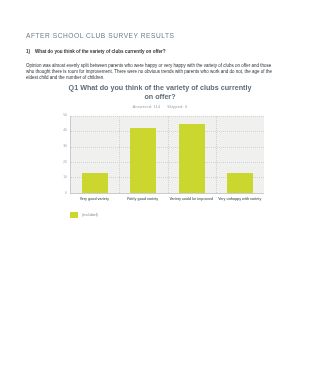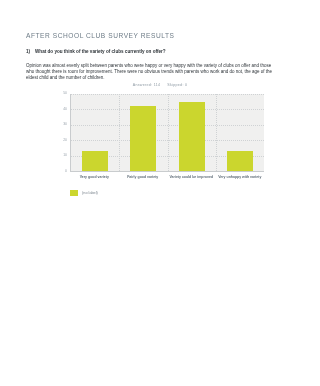--- a/index.html
+++ b/index.html
@@ -212,20 +212,21 @@
     <div class="question-line">
       <span class="question-num">1)</span>
       <span class="question-text">What do you think of the variety of clubs currently on offer?</span>
     </div>
 
     <p class="paragraph">Opinion was almost evenly split between parents who were happy or very happy with the variety of clubs on offer and those who thought there is room for improvement. There were no obvious trends with parents who work and do not, the age of the eldest child and the number of children.</p>
   </div>
 
   <div class="chart-block">
 
+    <div class="chart-title">Q1 What do you think of the variety of clubs currently on offer?</div>
 
     <div class="chart-subtitle">
       <span>Answered: 114</span><span class="sub-gap"></span><span>Skipped: 0</span>
     </div>
 
     <div class="plot-wrap">
 
       <div class="y-axis" id="y-axis">
           <span class="y-tick" style="top: 0%;">50</span>
           <span class="y-tick" style="top: 20%;">40</span>

